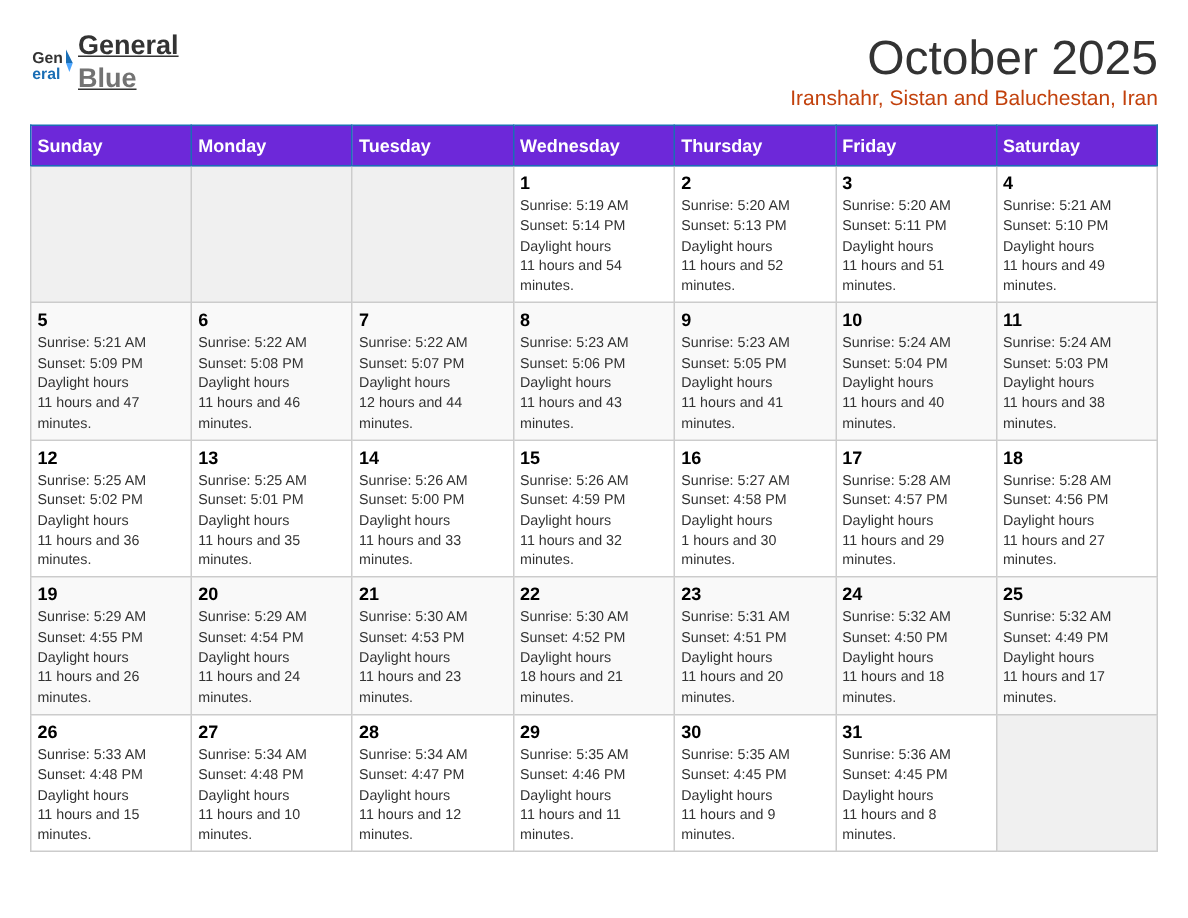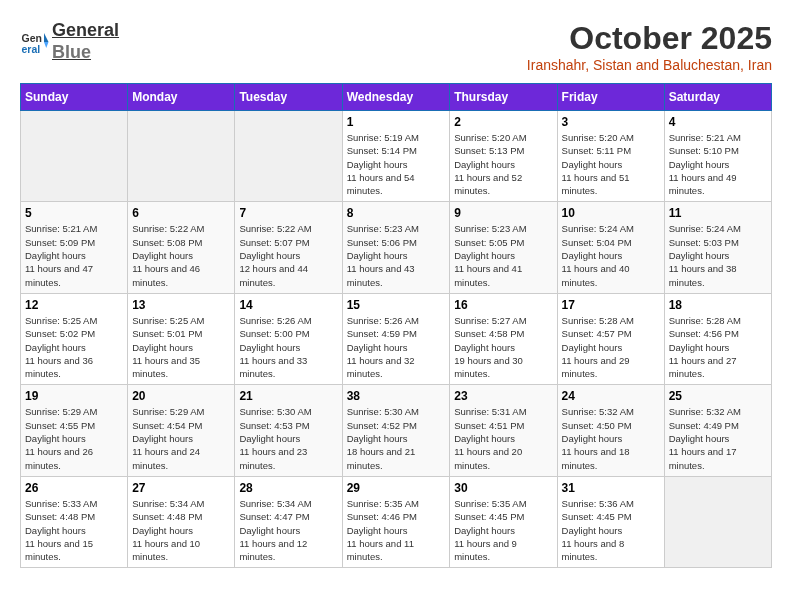--- a/index.html
+++ b/index.html
@@ -31,21 +31,21 @@
     .logo-icon {
       width: 30px;
       height: 30px;
       margin-right: 2px;
     }
     .title-block {
       text-align: right;
     }
     .month-title {
       font-size: 32px;
-      font-weight: bold;
+      font-weight: normal;
       color: #333;
     }
     .location-title {
       font-size: 14px;
       color: #c2410c;
     }
     .calendar {
       width: 100%;
       border-collapse: collapse;
       font-size: 10px;
@@ -266,21 +266,21 @@
           <span>Daylight hours</span><br>
           <span>11 hours and 32 minutes.</span>
         </div>
       </td>
         <td>
         <div class="day-number">16</div>
         <div class="day-info">
           <span>Sunrise: 5:27 AM</span><br>
           <span>Sunset: 4:58 PM</span><br>
           <span>Daylight hours</span><br>
-          <span>19 hours and 30 minutes.</span>
+          <span>1 hours and 30 minutes.</span>
         </div>
       </td>
         <td>
         <div class="day-number">17</div>
         <div class="day-info">
           <span>Sunrise: 5:28 AM</span><br>
           <span>Sunset: 4:57 PM</span><br>
           <span>Daylight hours</span><br>
           <span>11 hours and 29 minutes.</span>
         </div>
@@ -317,21 +317,21 @@
         <td>
         <div class="day-number">21</div>
         <div class="day-info">
           <span>Sunrise: 5:30 AM</span><br>
           <span>Sunset: 4:53 PM</span><br>
           <span>Daylight hours</span><br>
           <span>11 hours and 23 minutes.</span>
         </div>
       </td>
         <td>
-        <div class="day-number">38</div>
+        <div class="day-number">22</div>
         <div class="day-info">
           <span>Sunrise: 5:30 AM</span><br>
           <span>Sunset: 4:52 PM</span><br>
           <span>Daylight hours</span><br>
           <span>18 hours and 21 minutes.</span>
         </div>
       </td>
         <td>
         <div class="day-number">23</div>
         <div class="day-info">

